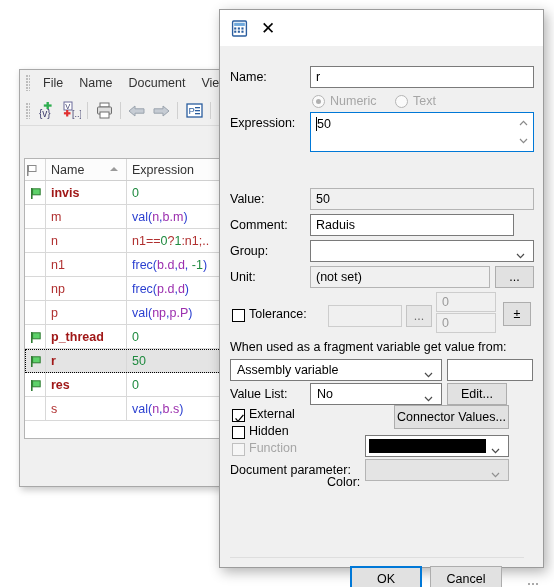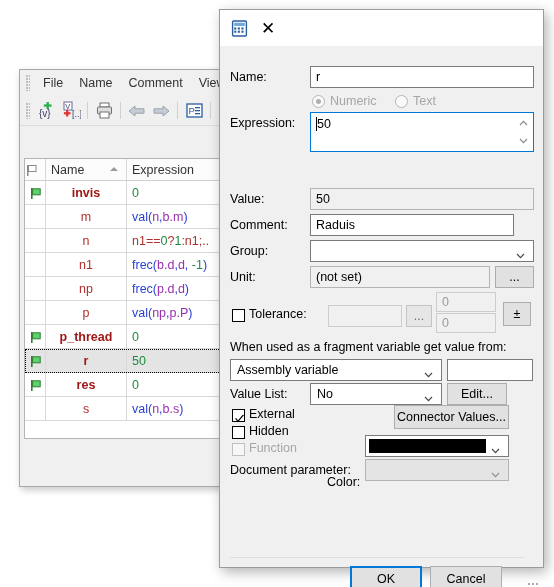--- a/index.html
+++ b/index.html
@@ -129,21 +129,21 @@
     border-right: 1px solid #d8d8d8;
     border-bottom: 1px solid #d8d8d8;
     height: 23px;
     padding: 0 5px;
     white-space: nowrap;
     overflow: hidden;
     font-size: 12.5px;
     background: #fff;
   }
   .col-flag { width: 20px; padding: 0 !important; text-align: center; }
-  .col-name { width: 70px; text-align: center; }
+  .col-name { width: 70px; }
   .col-expr { width: 83px; }
   .col-val  { width: 31px; }
 
   tr.row-sel td {
     background: #e4e4e4 !important;
   }
   tr.row-sel td.col-val { background: #d5d5d5 !important; }
   tr.row-sel {
     outline: 1px dotted #000;
     outline-offset: -1px;
@@ -369,21 +369,21 @@
 
 <div id="root">
 
   <div id="var-editor">
 
 
     <div id="ve-menubar">
       <span class="ve-grip"></span>
       <span class="ve-menu-item">File</span>
       <span class="ve-menu-item">Name</span>
-      <span class="ve-menu-item">Comment</span>
+      <span class="ve-menu-item">Document</span>
       <span class="ve-menu-item">View</span>
       <span class="ve-menu-item" style="padding:0 2px;">
         <svg width="15" height="15" viewBox="0 0 15 15">
           <circle cx="7.5" cy="7.5" r="6.4" fill="none" stroke="#2a5d9e" stroke-width="1.2"></circle>
           <text x="7.5" y="11" font-size="9" text-anchor="middle" fill="#2a5d9e" font-family="Liberation Sans, sans-serif">?</text>
         </svg>
       </span>
     </div>
 
     <div id="ve-toolbar">

